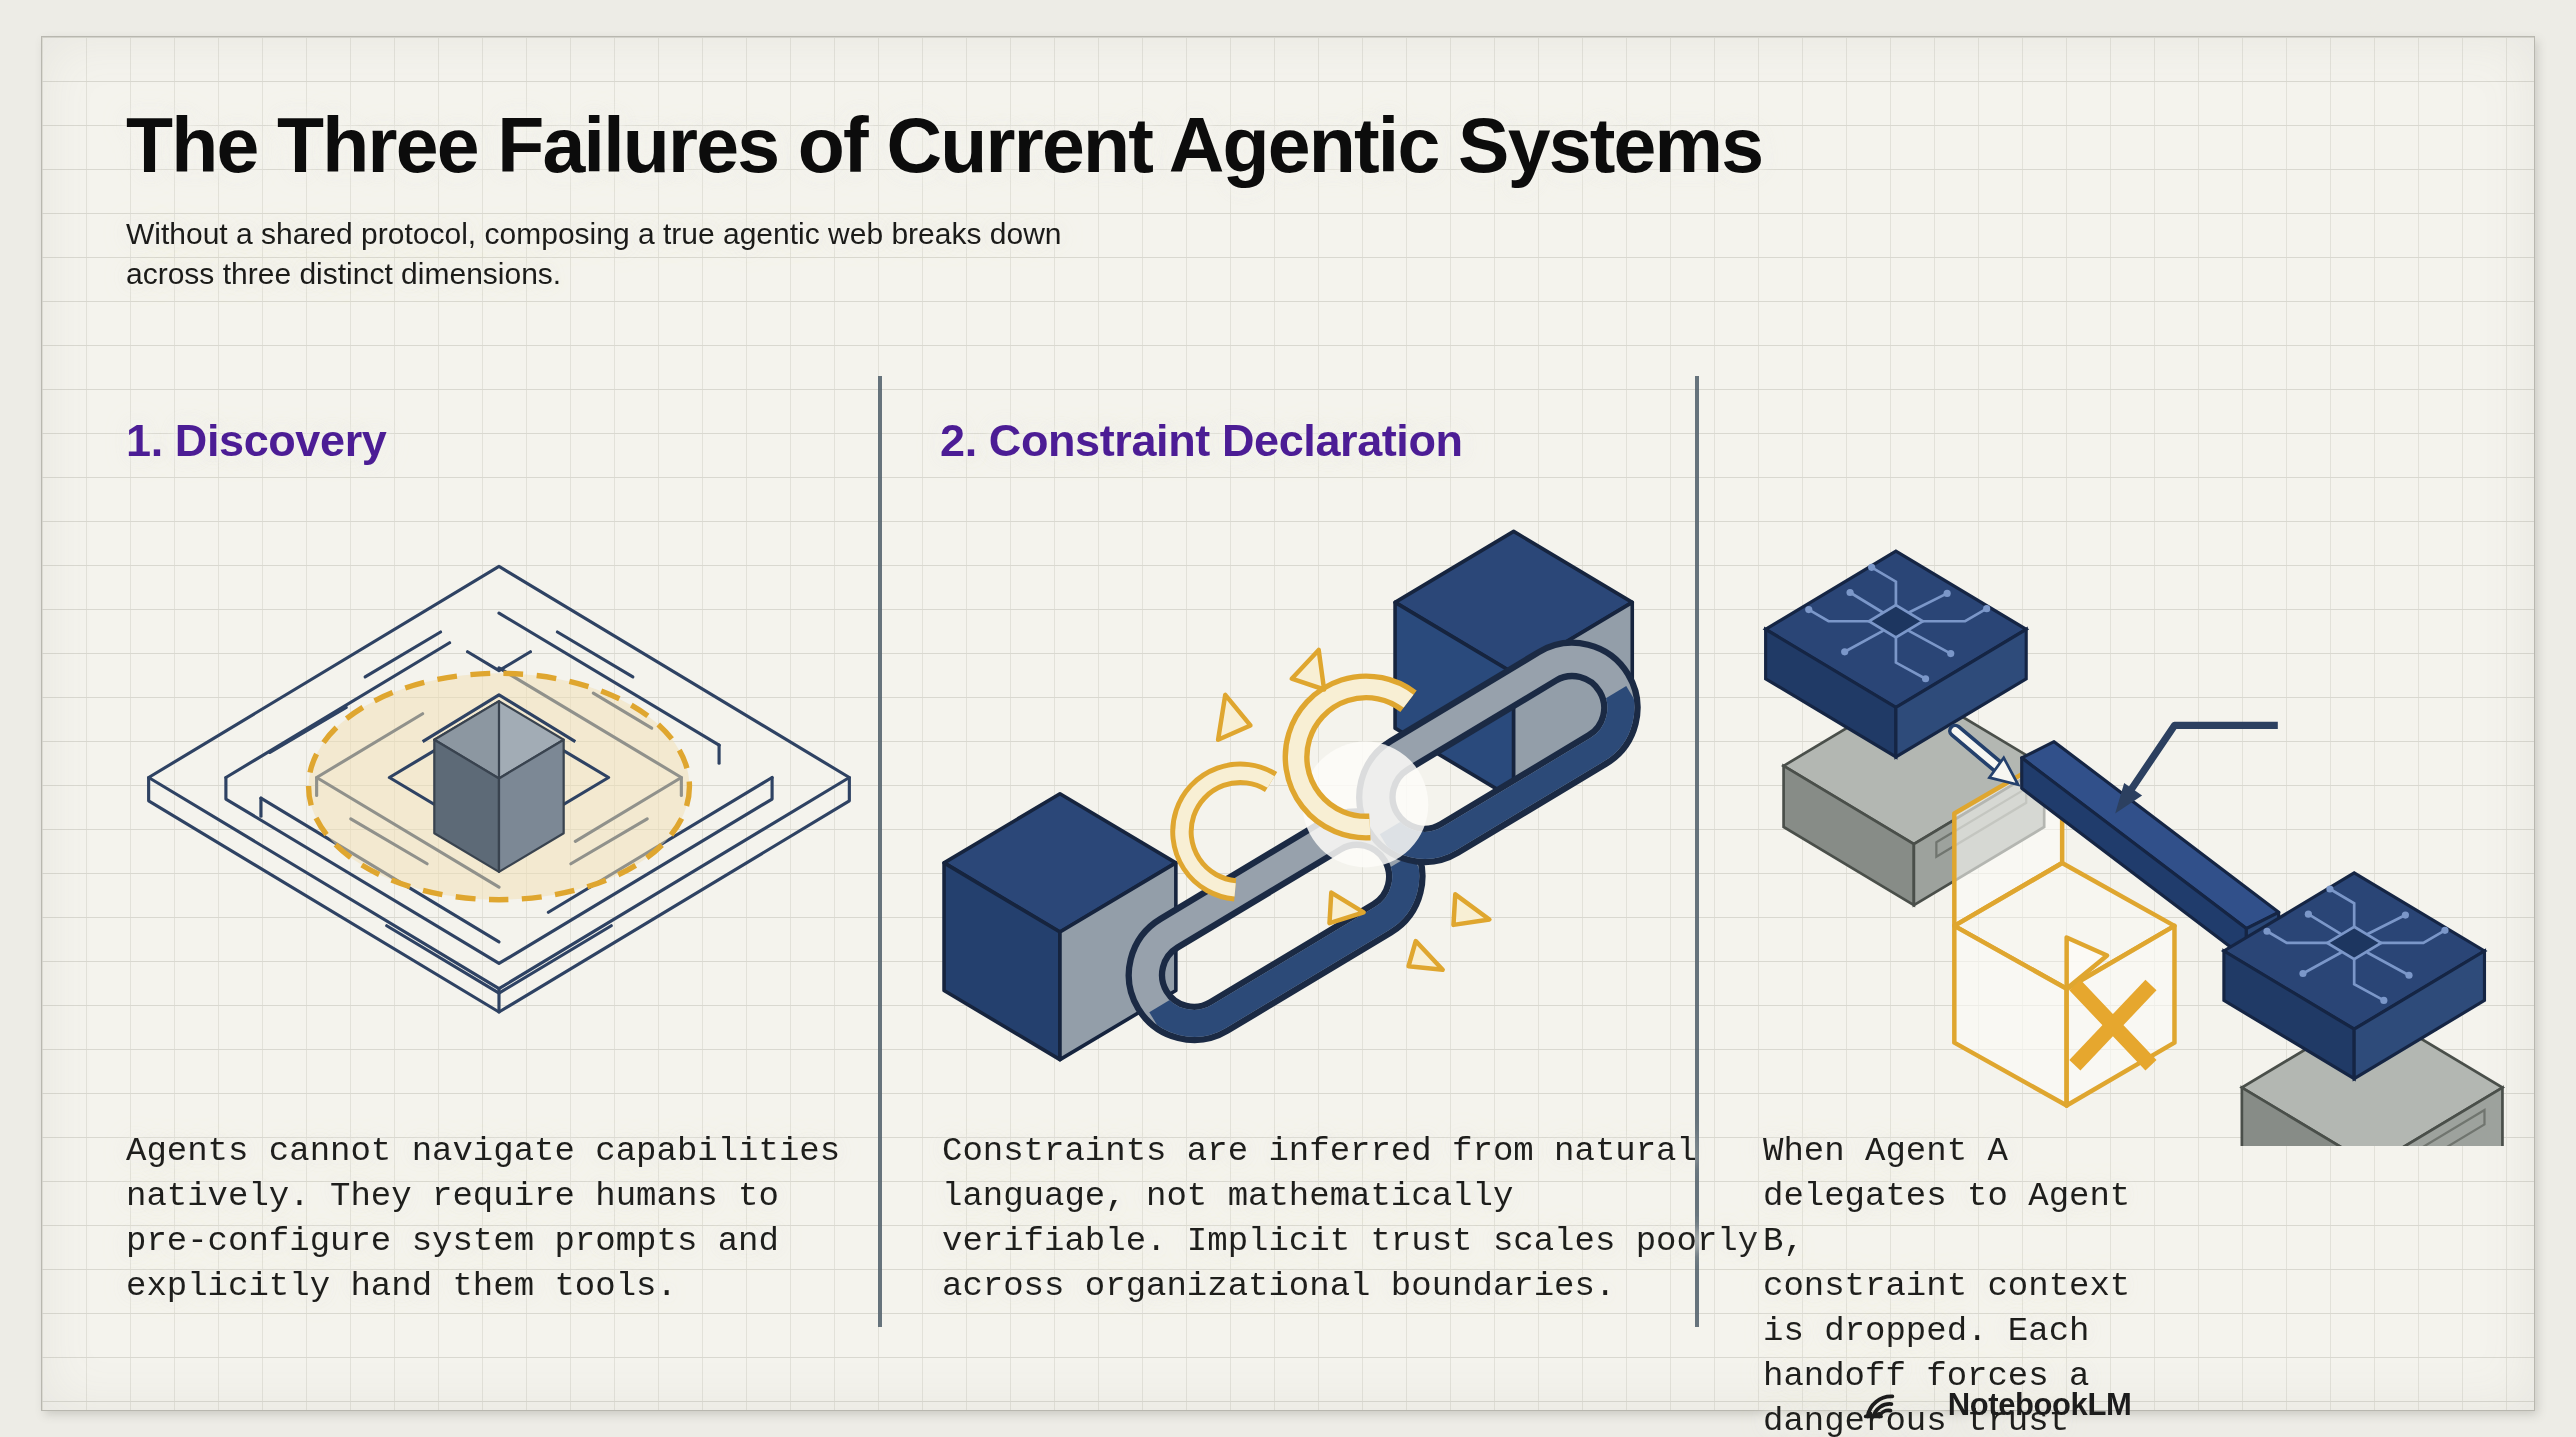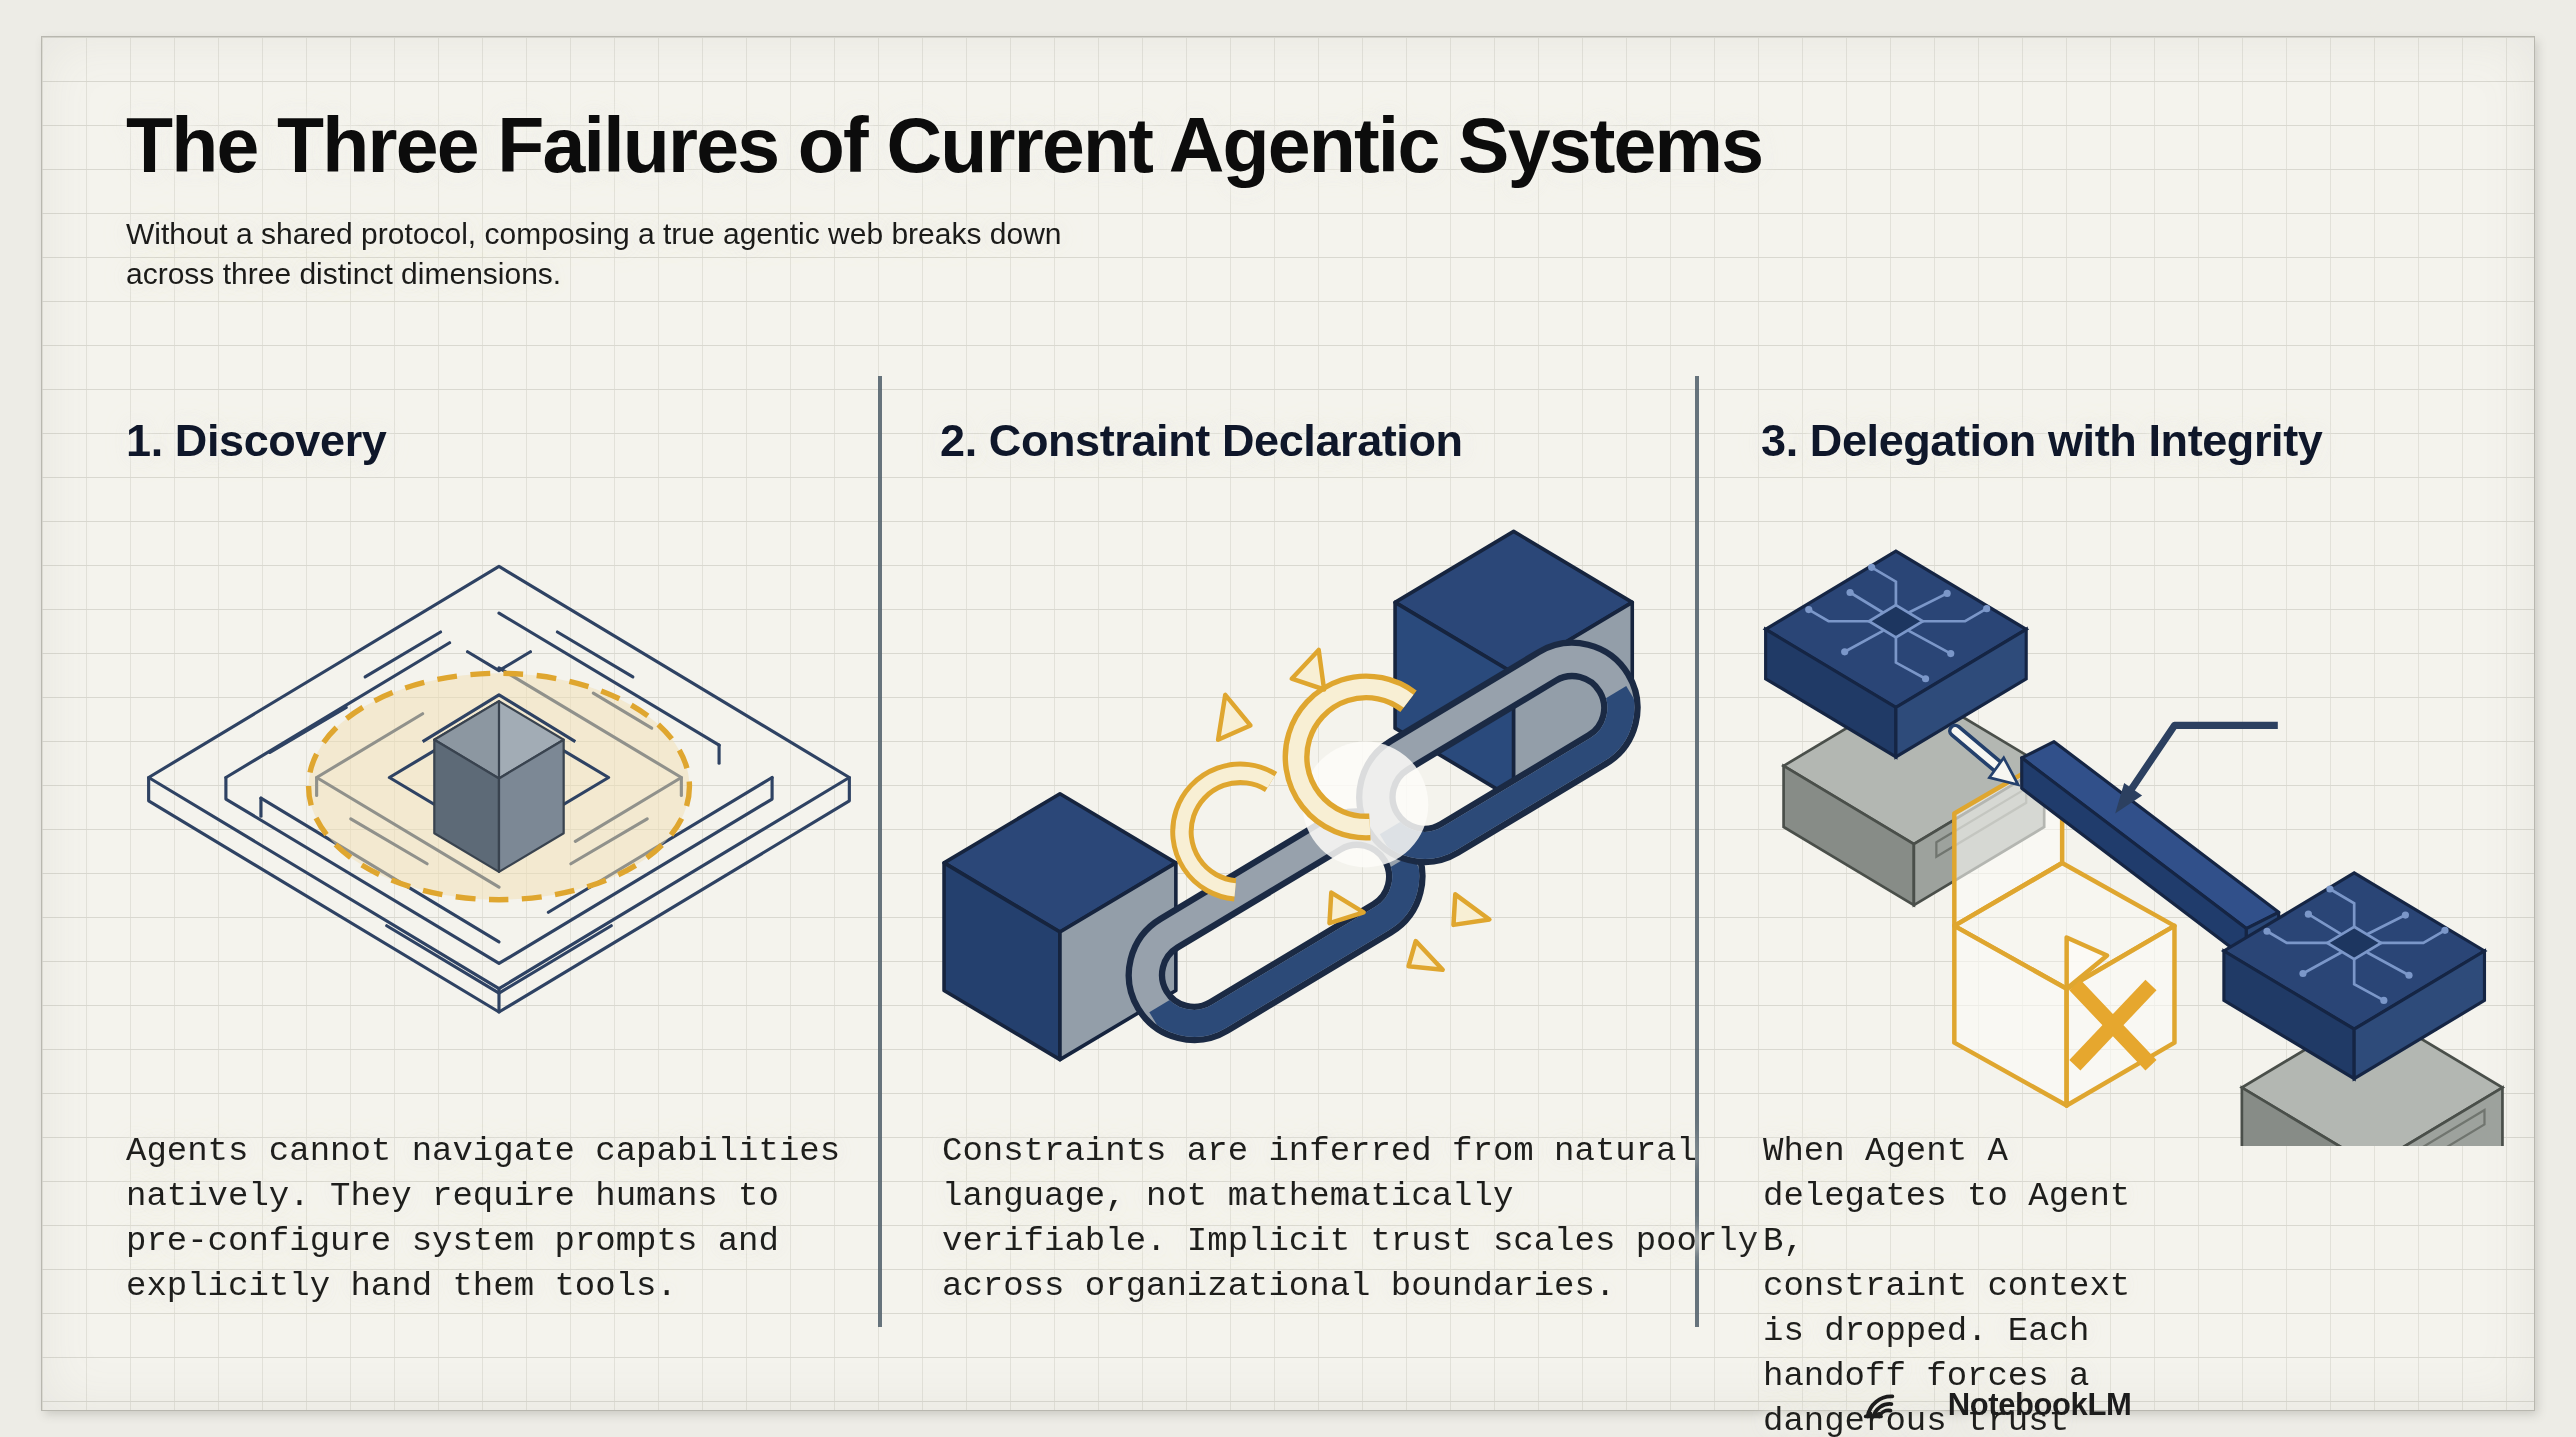--- a/index.html
+++ b/index.html
@@ -28,21 +28,21 @@
     font-size:77px;font-weight:700;letter-spacing:-1.8px;color:#0c0c0c;
     white-space:nowrap;
   }
   .page-subtitle{
     position:absolute;left:126px;top:214px;
     font-size:30px;font-weight:400;color:#1b1b19;line-height:1.32;
     white-space:pre-line;
   }
   .col-heading{
     position:absolute;top:415px;
-    font-size:45px;font-weight:700;letter-spacing:-0.4px;color:#0f172a;
+    font-size:45px;font-weight:700;letter-spacing:-0.4px;color:#4c1d95;
     white-space:nowrap;
   }
   .col-heading.c1{left:126px;}
   .col-heading.c2{left:940px;}
   .col-heading.c3{left:1761px;}
   .col-body{
     position:absolute;top:1129px;
     font-family:"Liberation Mono", monospace;
     font-size:34px;line-height:45px;color:#1e1e1c;
     white-space:pre-line;
@@ -74,21 +74,20 @@
 
   <div class="page-title halo">The Three Failures of Current Agentic Systems</div>
   <div class="page-subtitle halo">Without a shared protocol, composing a true agentic web breaks down
 across three distinct dimensions.</div>
 
   <div class="divider d1"></div>
   <div class="divider d2"></div>
 
   <div class="col-heading c1 halo">1. Discovery</div>
   <div class="col-heading c2 halo">2. Constraint Declaration</div>
-  <div class="col-heading c3 halo">3. Delegation with Integrity</div>
 
   <svg class="illus i1" width="737" height="539" viewBox="0 0 820 600">
     <g fill="none" stroke="#2e4263" stroke-width="3.5" stroke-linejoin="round" stroke-linecap="round">
       <path d="M415,55 L805,290 L415,525 L25,290 Z"></path>
       <path d="M25,290 L25,316 L415,551 L805,316 L805,290"></path>
       <path d="M415,525 L415,551"></path>
 
       <path d="M415,107 L660,254"></path>
       <path d="M719,290 L470,440"></path>
       <path d="M415,473 L150,313"></path>

